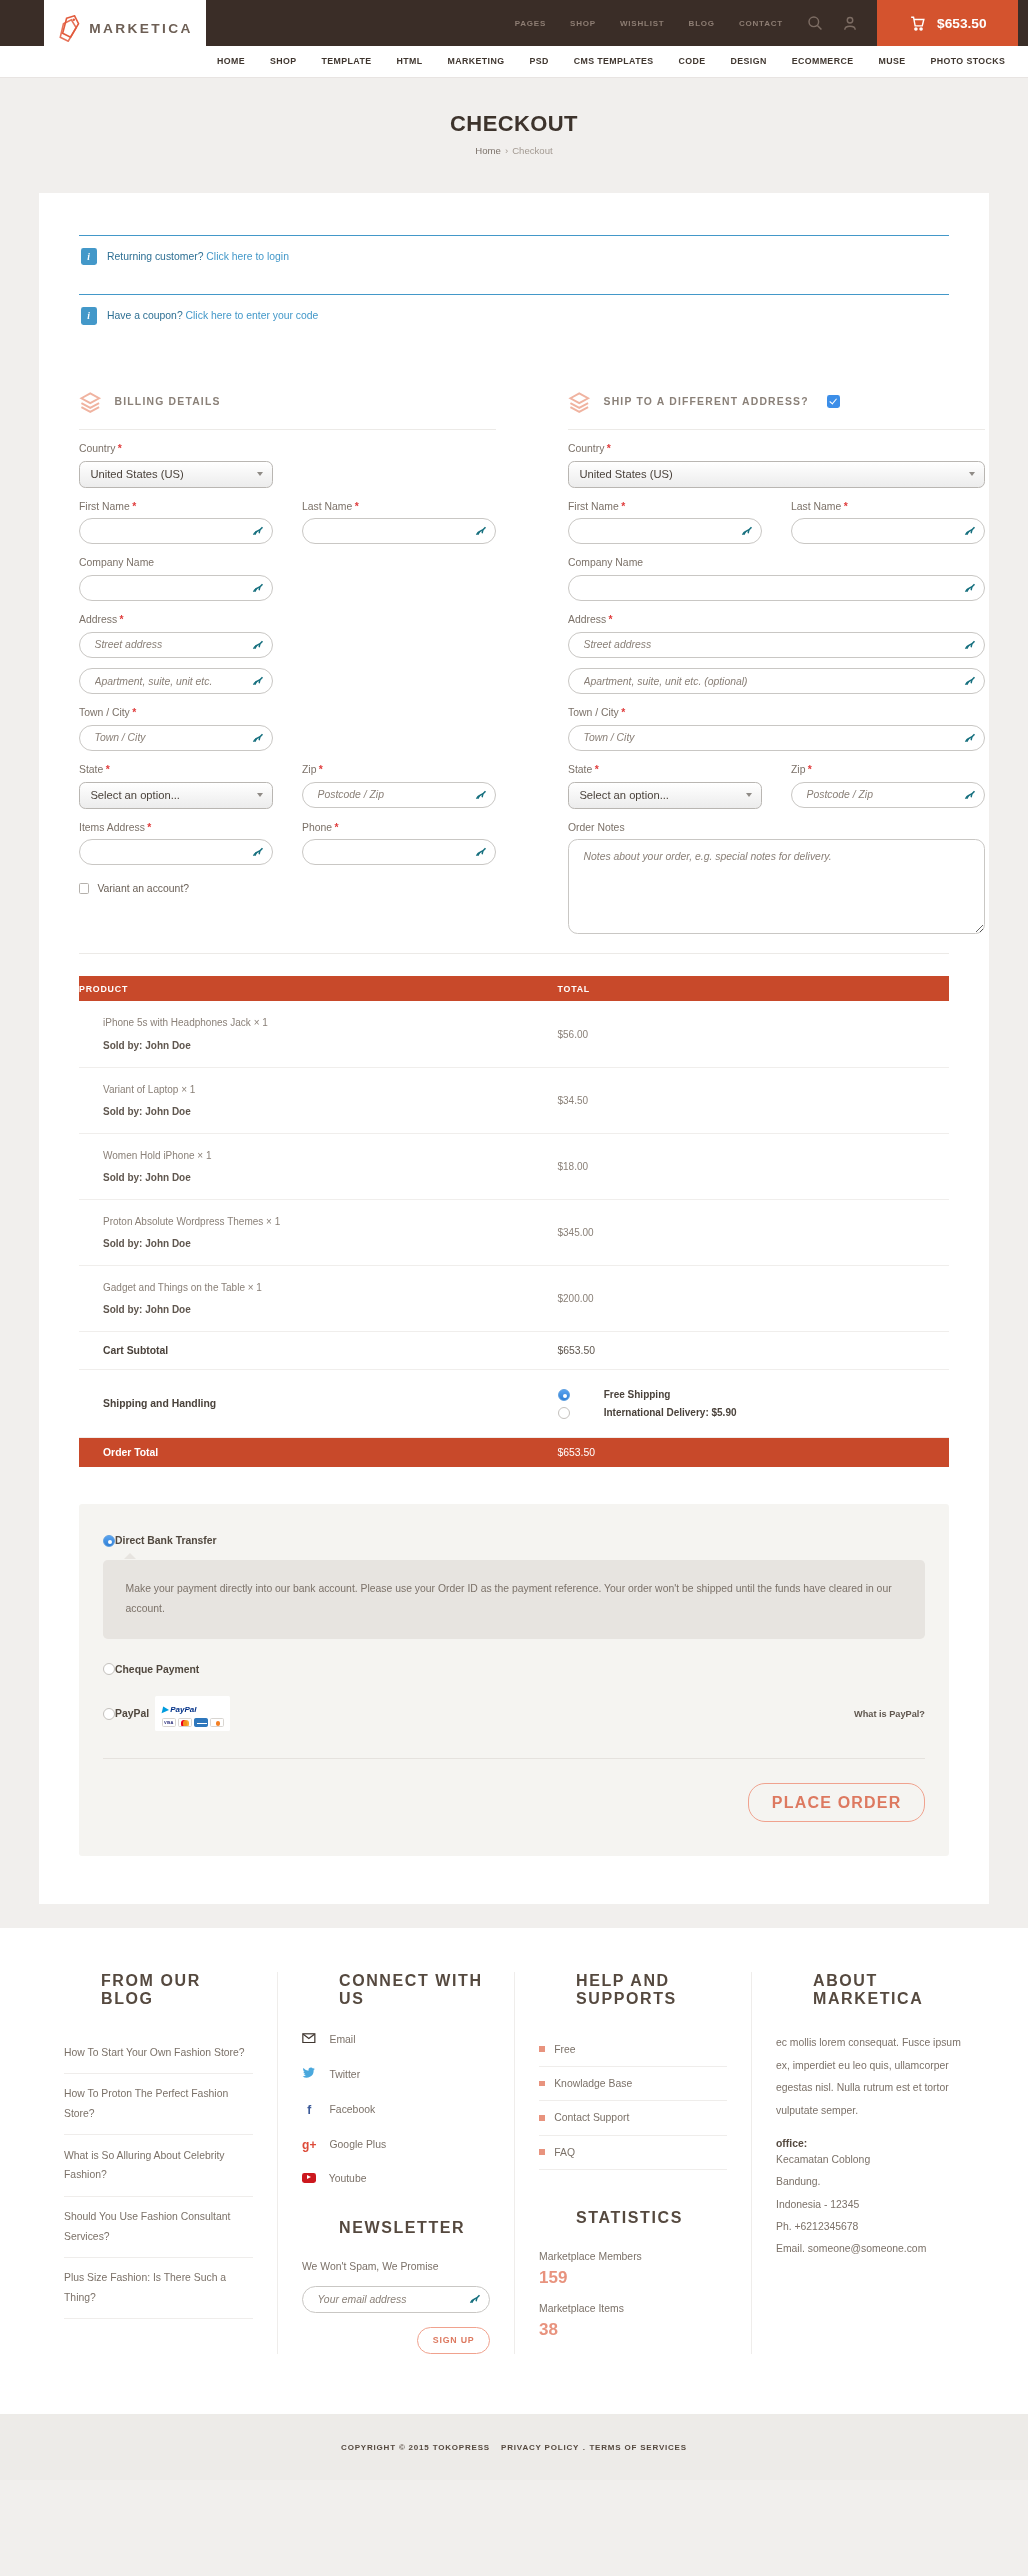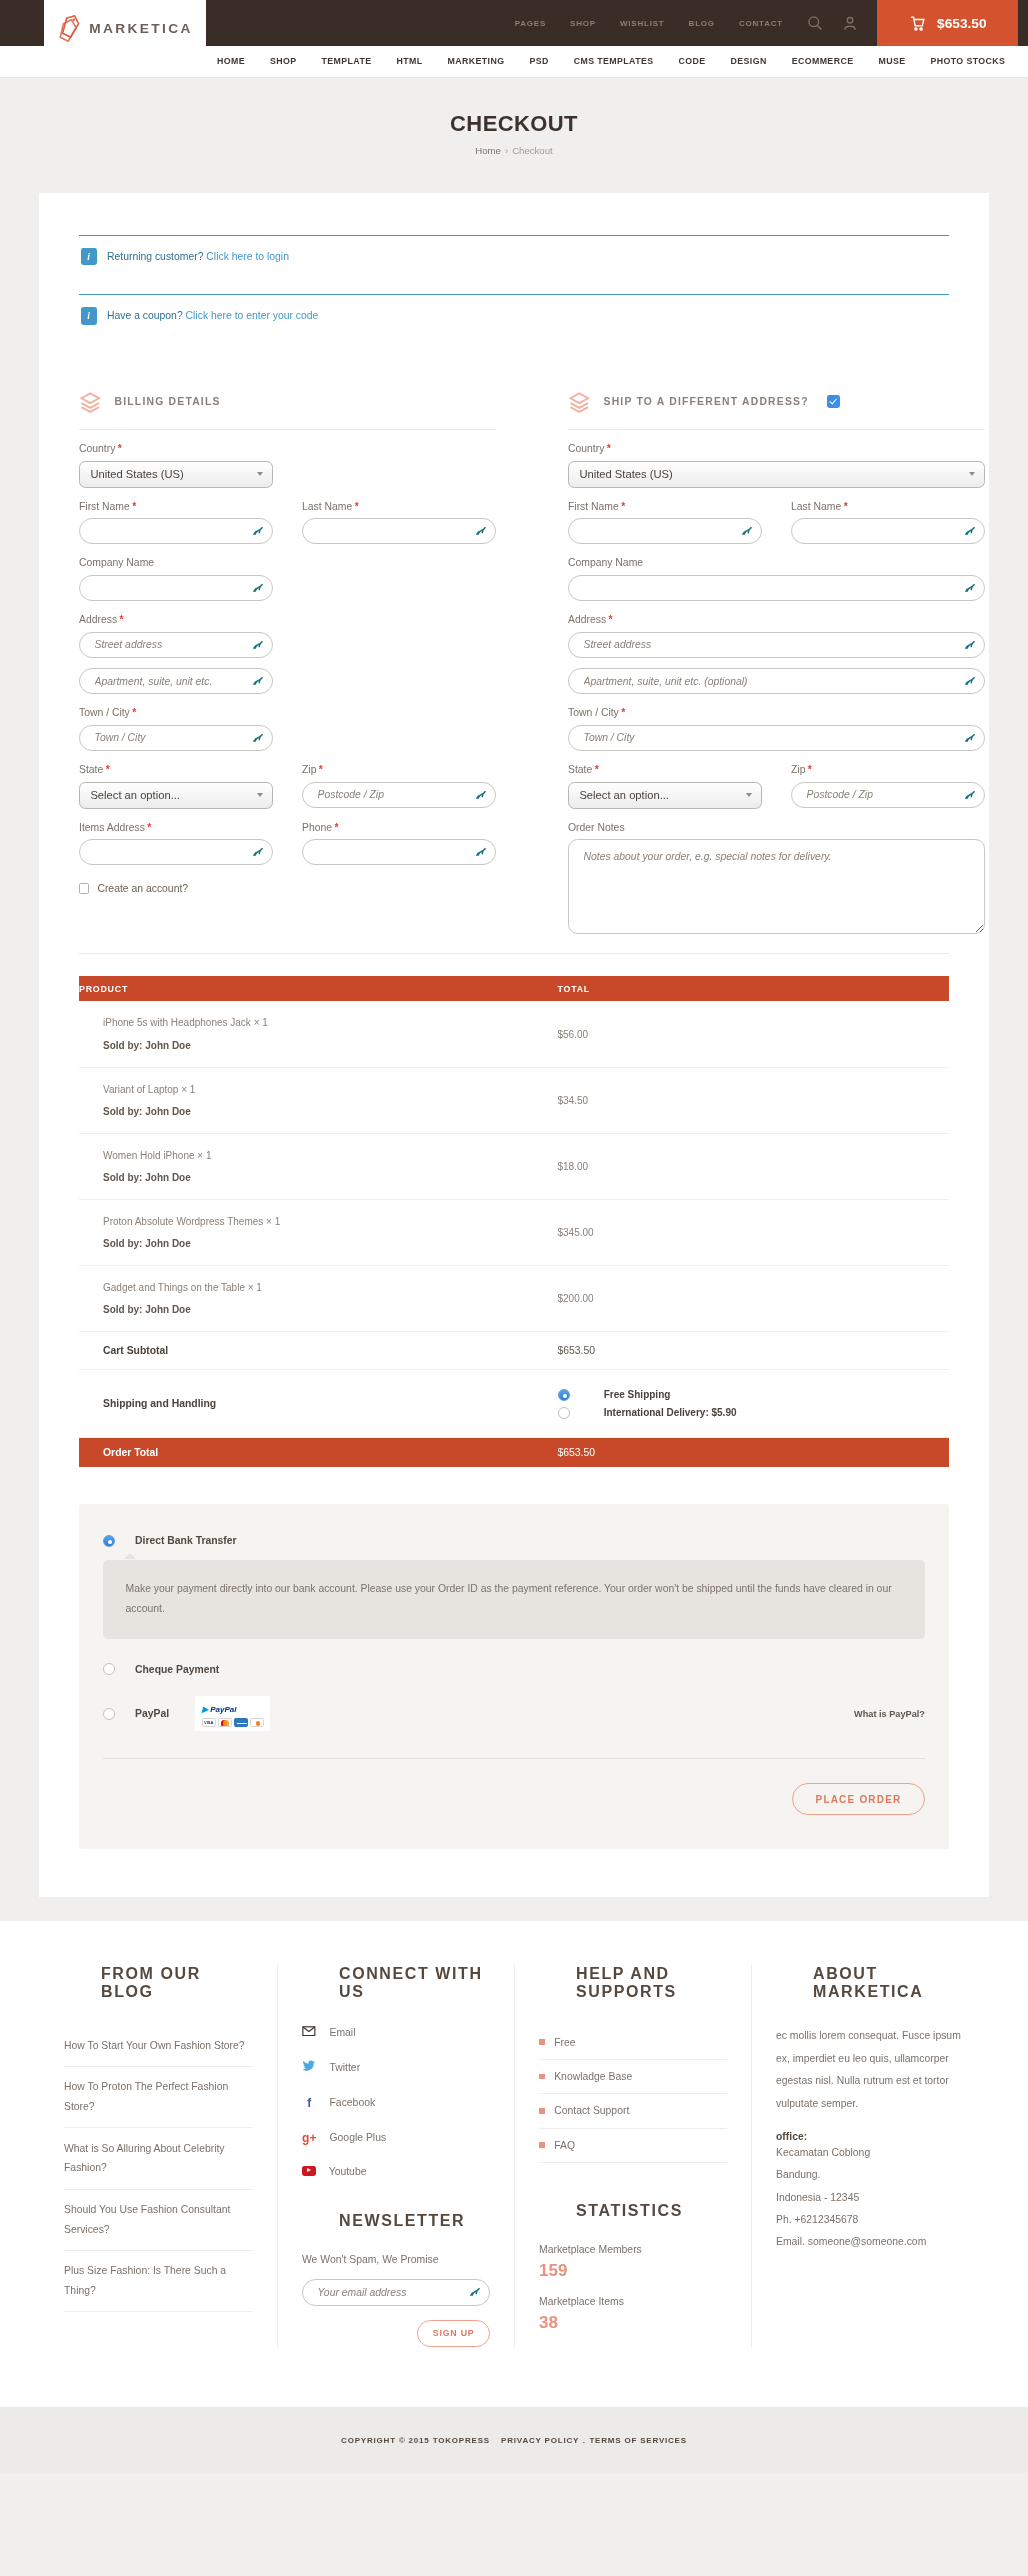--- a/index.html
+++ b/index.html
@@ -78,39 +78,39 @@
   .ship-opt { display:flex; align-items:center; gap:7.2px; margin:5.6px 0; cursor:pointer; }
   .ship-opt .opt-label { font-size:10px; font-weight:bold; color:#4a423b;padding-left:27px; }
   .radio { width:12px; height:12px; border-radius:50%; border:0.8px solid #c4c1bd; background:#fff; position:relative; flex:0 0 auto; }
   .radio.sel-on { border:0.8px solid #5e9fe0; background:linear-gradient(#59a2ef,#2f7fd6); }
   .radio.sel-on::after { content:""; position:absolute; left:4px; top:4px; width:4px; height:4px; border-radius:50%; background:#fff; }
   .total-row { background:#c8492a; height:29px; display:flex; align-items:center; }
   .total-row .sum-label, .total-row .sum-value { color:#fff; }
 
   
   .paybox { background:#f5f4f1; border-radius:3.2px; margin-top:37px; padding:30.5px 24px 34px; }
-  .pm-row { display:flex; align-items:center; gap:20px; }
+  .pm-row { display:flex; align-items:center; gap:0; }
   .pm-label { font-size:10.4px; font-weight:bold; color:#51483f; cursor:pointer; }
   .pm-desc { position:relative; background:#e7e4e0; border-radius:4.8px; padding:19px 22.5px; margin:13px 0 24px; font-size:10.4px; color:#7b7168; line-height:2; }
   .pm-desc::before { content:""; position:absolute; top:-6.4px; left:21px; border-left:6.4px solid transparent; border-right:6.4px solid transparent; border-bottom:6.4px solid #e7e4e0; }
   .pm-gap { height:21px; }
   .cards-box { background:#fff; border-radius:1.6px; padding:4px 6.4px; margin-left:6.4px; display:inline-block; }
   .pp-logo { font-size:8px; font-weight:bold; font-style:italic; color:#003087; }
   .pp-logo .pp-mark { color:#009cde; }
   .chips { display:flex; gap:2.4px; margin-top:2.4px; }
   .chip { width:13.7px; height:9.6px; border-radius:1.6px; border:0.8px solid #d8d5d1; background:#fff; position:relative; overflow:hidden; }
   .chip-visa { display:flex; align-items:center; justify-content:center; font-size:4px; font-weight:bold; color:#1a1f71; letter-spacing:0; }
   .chip-mc::before { content:""; position:absolute; left:1.6px; top:1.6px; width:6.4px; height:6.4px; border-radius:50%; background:#eb001b; }
   .chip-mc::after { content:""; position:absolute; right:1.6px; top:1.6px; width:6.4px; height:6.4px; border-radius:50%; background:#f79e1b; opacity:.9; }
   .chip-amex { background:#2e77bc; border-color:#2e77bc; }
   .chip-amex::after { content:""; position:absolute; left:1.6px; top:4px; width:10.4px; height:1.6px; background:#fff; }
   .chip-disc::after { content:""; position:absolute; right:2.4px; top:2.4px; width:4.8px; height:4.8px; border-radius:50%; background:#f48024; }
   .whatis { margin-left:auto; font-size:9.2px; font-weight:bold; color:#5f564e; cursor:pointer; }
   .pay-foot { border-top:0.8px solid #e5e2de; margin-top:27px; padding-top:24px; display:flex; justify-content:flex-end; }
-  .btn-outline { background:transparent; border:1.6px solid #f0a28e; color:#dd7960; font-size:10px; font-weight:bold; letter-spacing:1.2px; border-radius:17px; padding:9.6px 22.5px; cursor:pointer; font-family:"Liberation Sans", sans-serif; }
+  .btn-outline { background:transparent; border:1.6px solid #f0a28e; color:#dd7960; font-size:16px; font-weight:bold; letter-spacing:1.2px; border-radius:17px; padding:9.6px 22.5px; cursor:pointer; font-family:"Liberation Sans", sans-serif; }
 
   
   .sitefooter { background:#fff; margin-top:24px; padding:44px 40px 60px; display:grid; grid-template-columns:1fr 1fr 1fr 1fr; }
   .fcolumn { padding:0 24px; }
   .fcolumn + .fcolumn { border-left:0.8px solid #efedeb; }
   .fhead { font-size:16px; font-weight:bold; letter-spacing:1.6px; color:#55493f; margin-bottom:24px;padding-left:37px; }
   .blog-item { font-size:10.4px; color:#7b7168; line-height:1.9; padding:10.4px 0; border-bottom:0.8px solid #efedeb; cursor:pointer; }
   .soc-item { display:flex; align-items:center; gap:13px; margin-bottom:21px; cursor:pointer; }
   .soc-label { font-size:10.4px; color:#7b7168; }
   .soc-glyph { width:14.5px; text-align:center; font-weight:bold; font-size:12px; }
@@ -342,21 +342,21 @@
                   <path d="M2 13 C5 6 8 11 14 3"></path>
                   <path d="M6 9 l-2.2 4"></path>
                   <path d="M10.5 6.5 l-1 4.5"></path>
                 </svg>
               </span></div>
         </div>
       </div>
 
       <div class="chk-row">
         <span class="chk"></span>
-        <span class="chk-label">Create an account?</span>
+        <span class="chk-label">Variant an account?</span>
       </div>
     </div>
 
     <div class="fcol">
       <div class="sec-head">
         <span style="display:flex;">
           <svg width="22.5" height="22.5" viewBox="0 0 28 28" fill="none" stroke="#f0b3a0" stroke-width="2.4">
             <path d="M3 9 L14 3 L25 9 L14 15 Z"></path>
               <path d="M3 15 L14 21 L25 15"></path>
               <path d="M3 20 L14 26 L25 20"></path>

